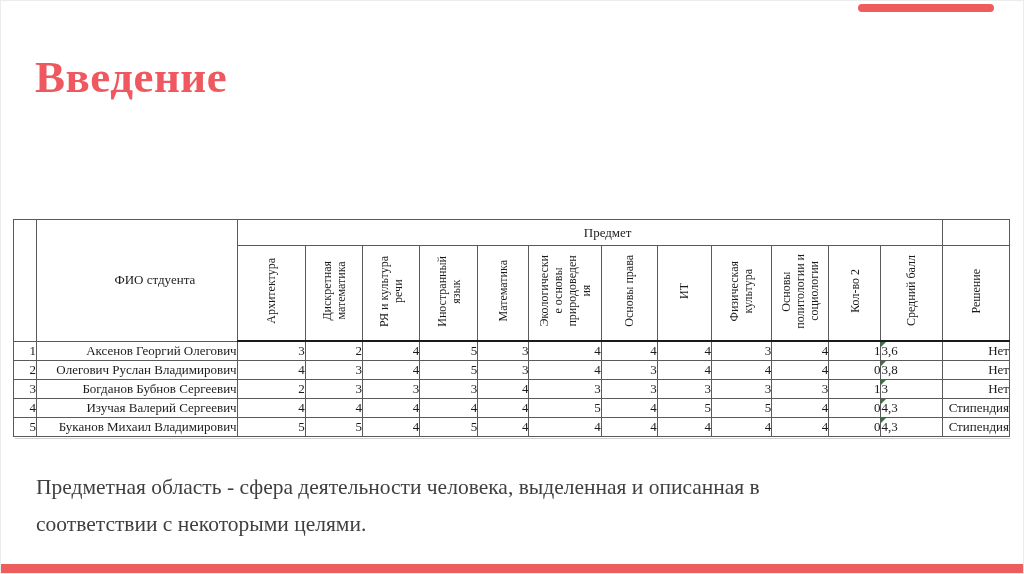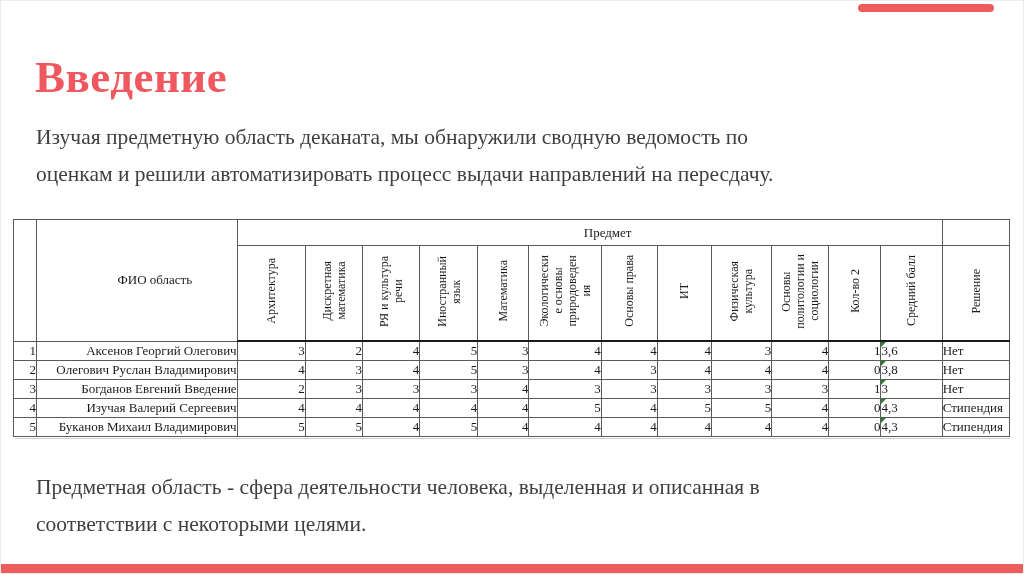--- a/index.html
+++ b/index.html
@@ -49,41 +49,39 @@
     display:inline-block; white-space:pre-line; text-align:center;
     font-size:12px; line-height:1.18; max-height:92px;
   }
   .rot.num { font-size:11.5px; padding-bottom:2px; }
   tr.data-row td { height:18px; }
   td.c-num { text-align:right; padding-right:2px; font-size:12.5px; }
   td.c-name { text-align:right; padding-left:3px; white-space:nowrap; }
   td.c-grade { text-align:right; padding-right:4px; }
   td.c-twos { text-align:right; padding-right:4px; }
   td.c-avg { padding-right:4px; position:relative; }
-  td.c-dec { text-align:left; padding-left:3px; font-size:12.5px; white-space:nowrap; }
+  td.c-dec { text-align:right; padding-left:3px; font-size:12.5px; white-space:nowrap; }
   .tri {
     position:absolute; left:0; top:0; width:0; height:0;
     border-top:5px solid #2e7d32; border-right:5px solid transparent;
   }
   .table-shadow {
     position:absolute; left:14px; top:437px; width:995px; height:1px;
     background:#cfcfcf;
   }
 </style>
 </head>
 <body>
 
 <div class="slide">
 
   <div class="top-accent-bar"></div>
 
   <h1 class="slide-title">Введение</h1>
 
-  <p class="body-text intro-text">Изучая предметную область деканата, мы обнаружили сводную ведомость по
-оценкам и решили автоматизировать процесс выдачи направлений на пересдачу.</p>
 
   <div class="table-wrap">
     <table class="grades">
       <colgroup>
         <col style="width:23px">
           <col style="width:200px">
           <col style="width:68px">
           <col style="width:57px">
         <col style="width:57px">
           <col style="width:58px">
@@ -93,21 +91,21 @@
           <col style="width:54px">
           <col style="width:60px">
           <col style="width:57px">
         <col style="width:52px">
           <col style="width:61px">
           <col style="width:67px">
       </colgroup>
       <tbody>
           <tr class="hdr-top">
         <td class="num-hdr" rowspan="2"><span class="rot num">№ п/п</span></td>
-        <td class="fio-hdr thickL" rowspan="2">ФИО область</td>
+        <td class="fio-hdr thickL" rowspan="2">ФИО стдуента</td>
         <td class="predmet" colspan="12">Предмет</td>
         <td></td>
       </tr>
       <tr class="hdr-rot">
         <td><span class="rot">Архитектура</span></td>
         <td><span class="rot">Дискретная
 математика</span></td>
         <td><span class="rot">РЯ и культура
 речи</span></td>
         <td><span class="rot">Иностранный
@@ -160,21 +158,21 @@
         <td class="c-grade">4</td>
         <td class="c-grade">4</td>
         <td class="c-grade">4</td>
         <td class="c-twos thickL">0</td>
         <td class="c-avg thickL"><span class="tri"></span><span>3,8</span></td>
         <td class="c-dec">Нет</td>
       </tr>
 
       <tr class="data-row">
         <td class="c-num">3</td>
-        <td class="c-name thickL">Богданов Евгений Введение</td>
+        <td class="c-name thickL">Богданов Бубнов Сергеевич</td>
         <td class="c-grade">2</td>
         <td class="c-grade">3</td>
         <td class="c-grade">3</td>
         <td class="c-grade">3</td>
         <td class="c-grade">4</td>
         <td class="c-grade">3</td>
         <td class="c-grade">3</td>
         <td class="c-grade">3</td>
         <td class="c-grade">3</td>
         <td class="c-grade">3</td>

